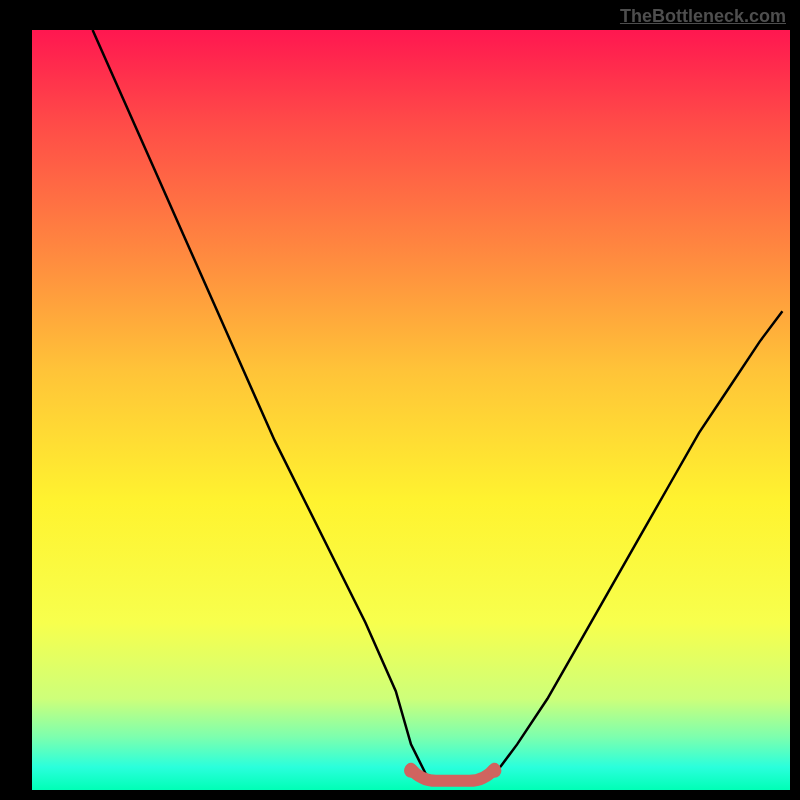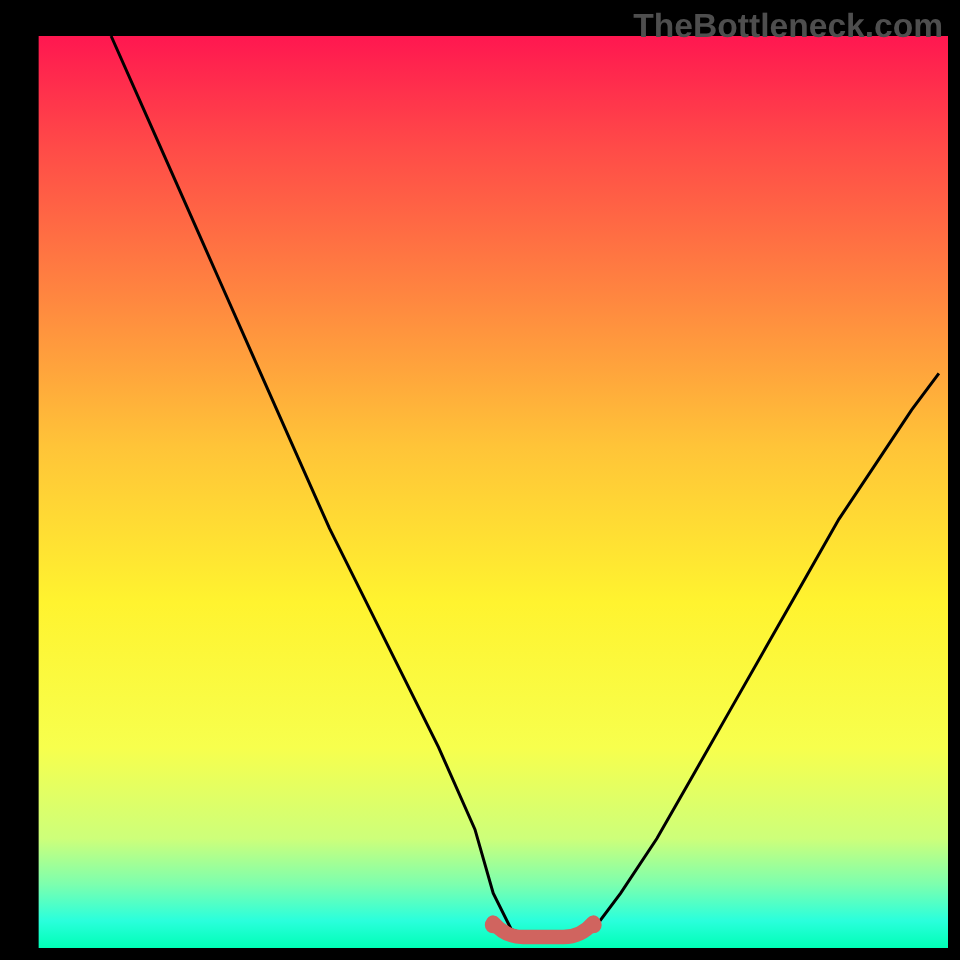--- a/index.html
+++ b/index.html
@@ -15,24 +15,25 @@
     position: relative;
     width: 800px;
     height: 800px;
     background: #000;
   }
   .watermark {
     position: absolute;
     top: 6px;
     right: 14px;
     color: #4e4e4e;
-    font-size: 28px;
+    font-size: 18px;
     font-weight: 600;
     z-index: 5;
     user-select: none;
+    text-decoration: underline;
   }
   svg {
     position: absolute;
     top: 0;
     left: 0;
   }
 </style>
 </head>
 <body>
 

